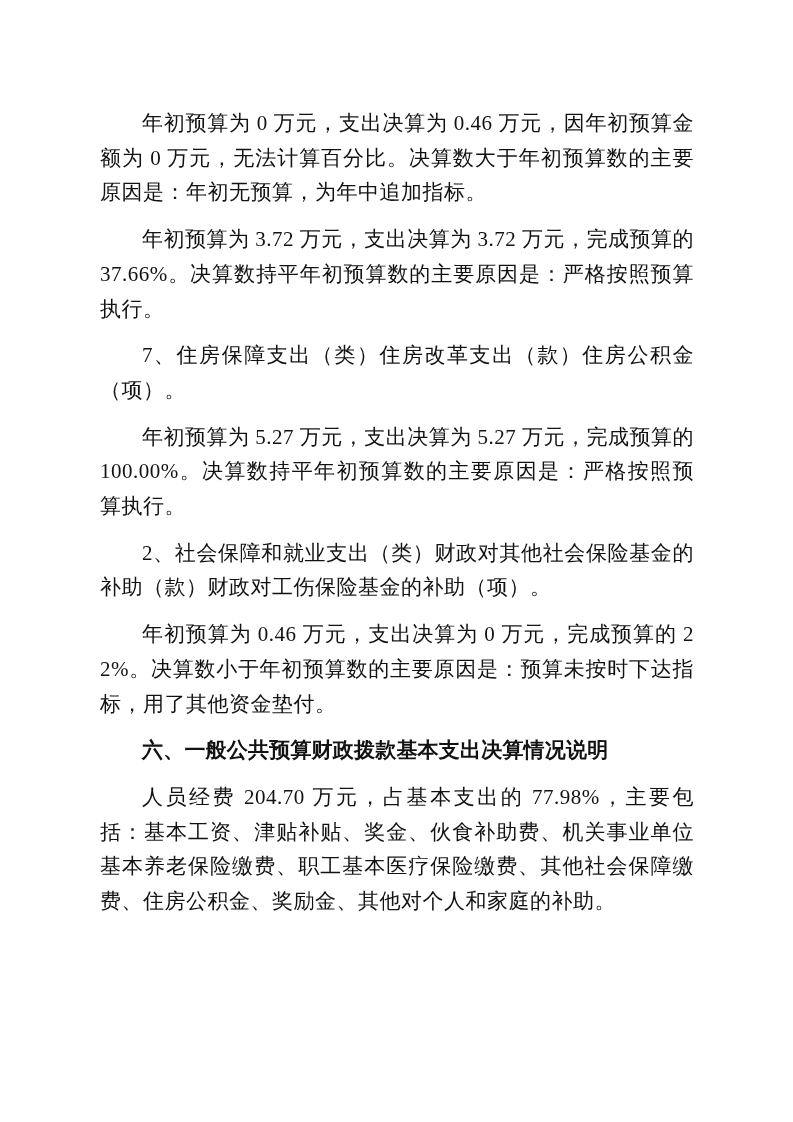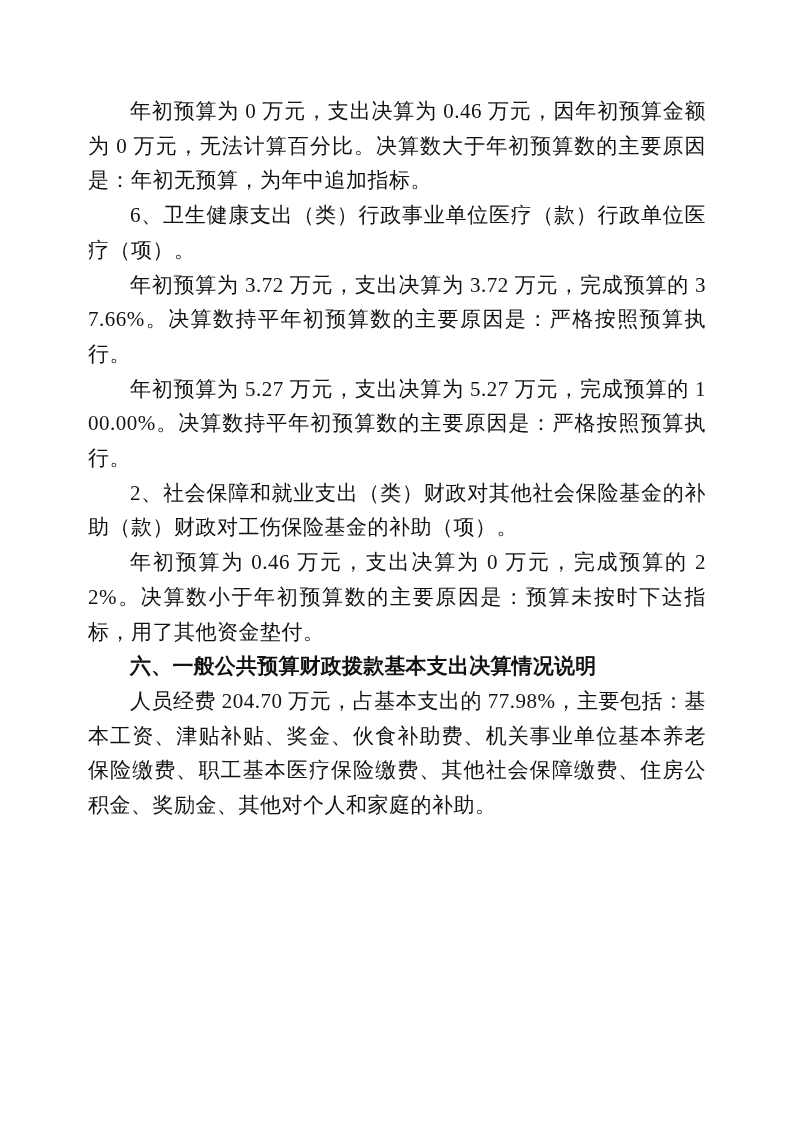--- a/index.html
+++ b/index.html
@@ -14,21 +14,21 @@
     background: #ffffff;
     overflow: hidden;
   }
   .doc-body {
     position: absolute;
     left: 88px;
     top: 94px;
     width: 618px;
   }
   .para {
-    margin: 0;
+    margin: 12px;
     font-family: "Liberation Serif", "DejaVu Serif", serif;
     font-size: 21px;
     line-height: 34.7px;
     color: #121212;
     text-align: justify;
     text-indent: 2em;
     letter-spacing: 0.5px;
     word-break: break-all;
   }
   .para.heading {
@@ -36,21 +36,21 @@
     font-weight: bold;
     letter-spacing: 0.2px;
   }
 </style>
 </head>
 <body>
 
 <div class="page">
   <div class="doc-body">
     <p class="para">年初预算为 0 万元，支出决算为 0.46 万元，因年初预算金额为 0 万元，无法计算百分比。决算数大于年初预算数的主要原因是：年初无预算，为年中追加指标。</p>
-    <p class="para">6、卫生健康支出（类）行政事业单位医疗（款）行政单位医疗（项）。</p>
     <p class="para">年初预算为 3.72 万元，支出决算为 3.72 万元，完成预算的 37.66%。决算数持平年初预算数的主要原因是：严格按照预算执行。</p>
+    <p class="para">7、住房保障支出（类）住房改革支出（款）住房公积金（项）。</p>
     <p class="para">年初预算为 5.27 万元，支出决算为 5.27 万元，完成预算的 100.00%。决算数持平年初预算数的主要原因是：严格按照预算执行。</p>
     <p class="para">2、社会保障和就业支出（类）财政对其他社会保险基金的补助（款）财政对工伤保险基金的补助（项）。</p>
     <p class="para">年初预算为 0.46 万元，支出决算为 0 万元，完成预算的 22%。决算数小于年初预算数的主要原因是：预算未按时下达指标，用了其他资金垫付。</p>
     <p class="para heading">六、一般公共预算财政拨款基本支出决算情况说明</p>
     <p class="para">人员经费 204.70 万元，占基本支出的 77.98%，主要包括：基本工资、津贴补贴、奖金、伙食补助费、机关事业单位基本养老保险缴费、职工基本医疗保险缴费、其他社会保障缴费、住房公积金、奖励金、其他对个人和家庭的补助。</p>
   </div>
 </div>
 
 </body></html>

